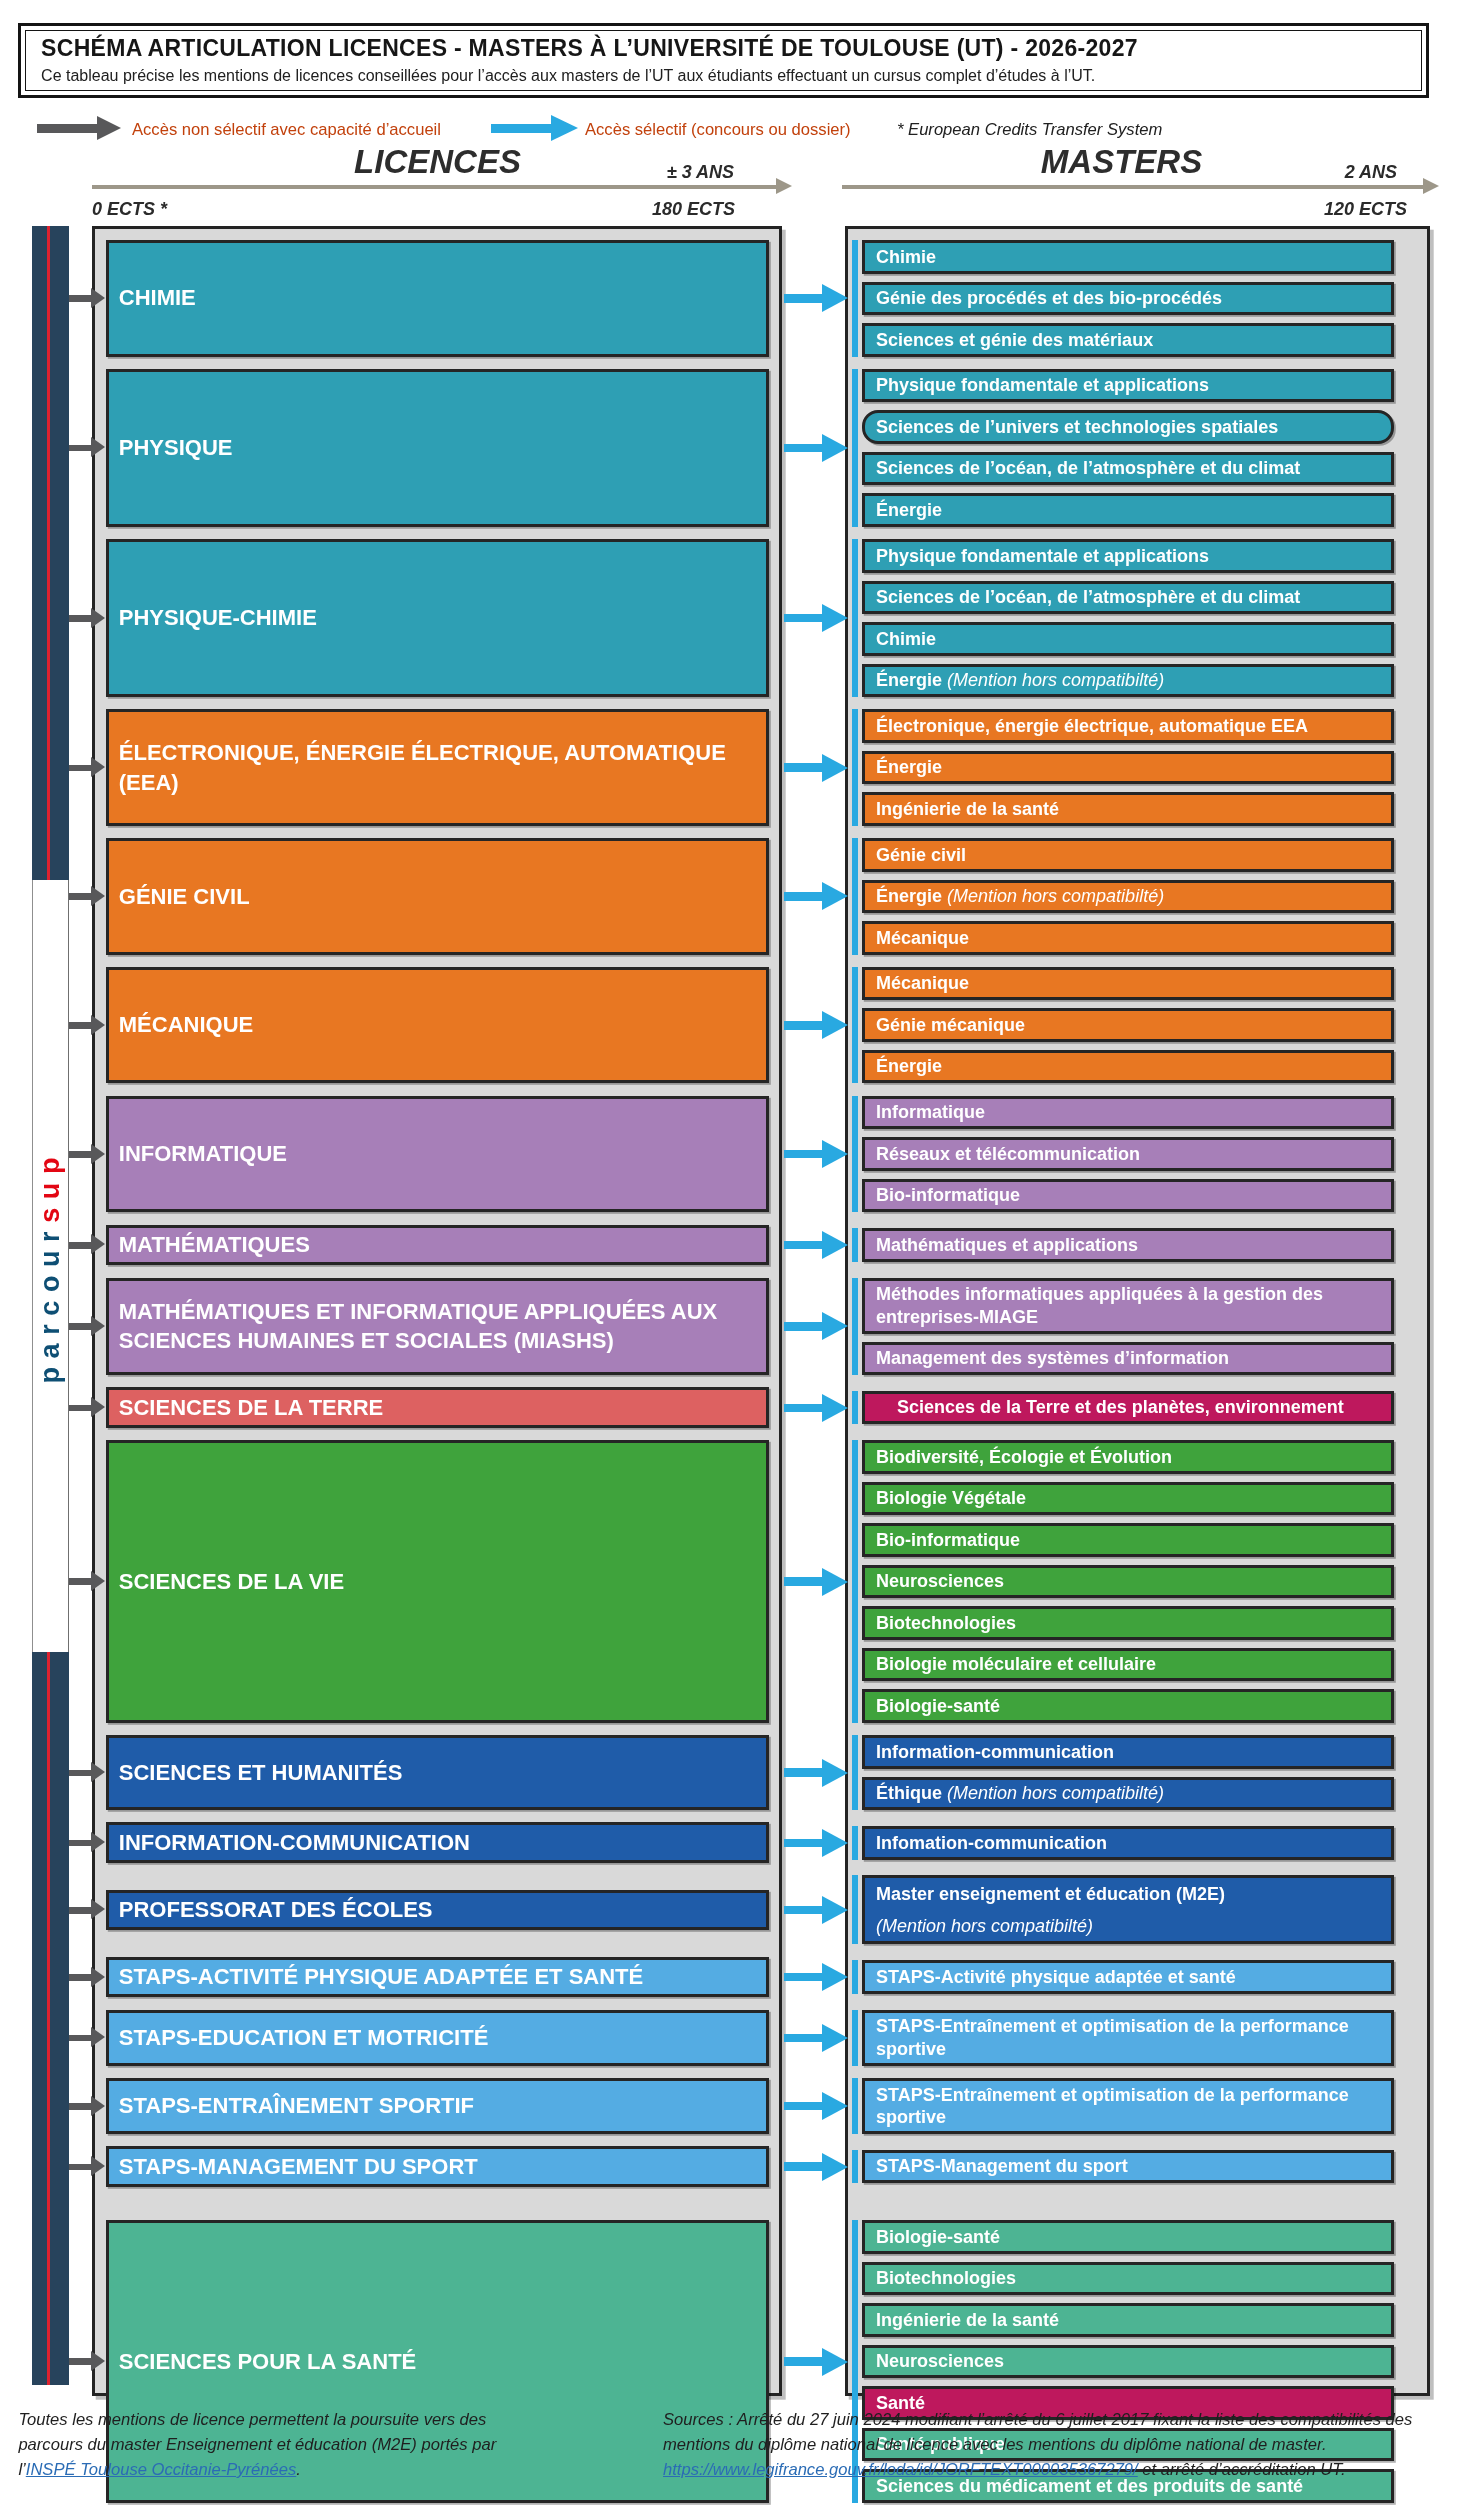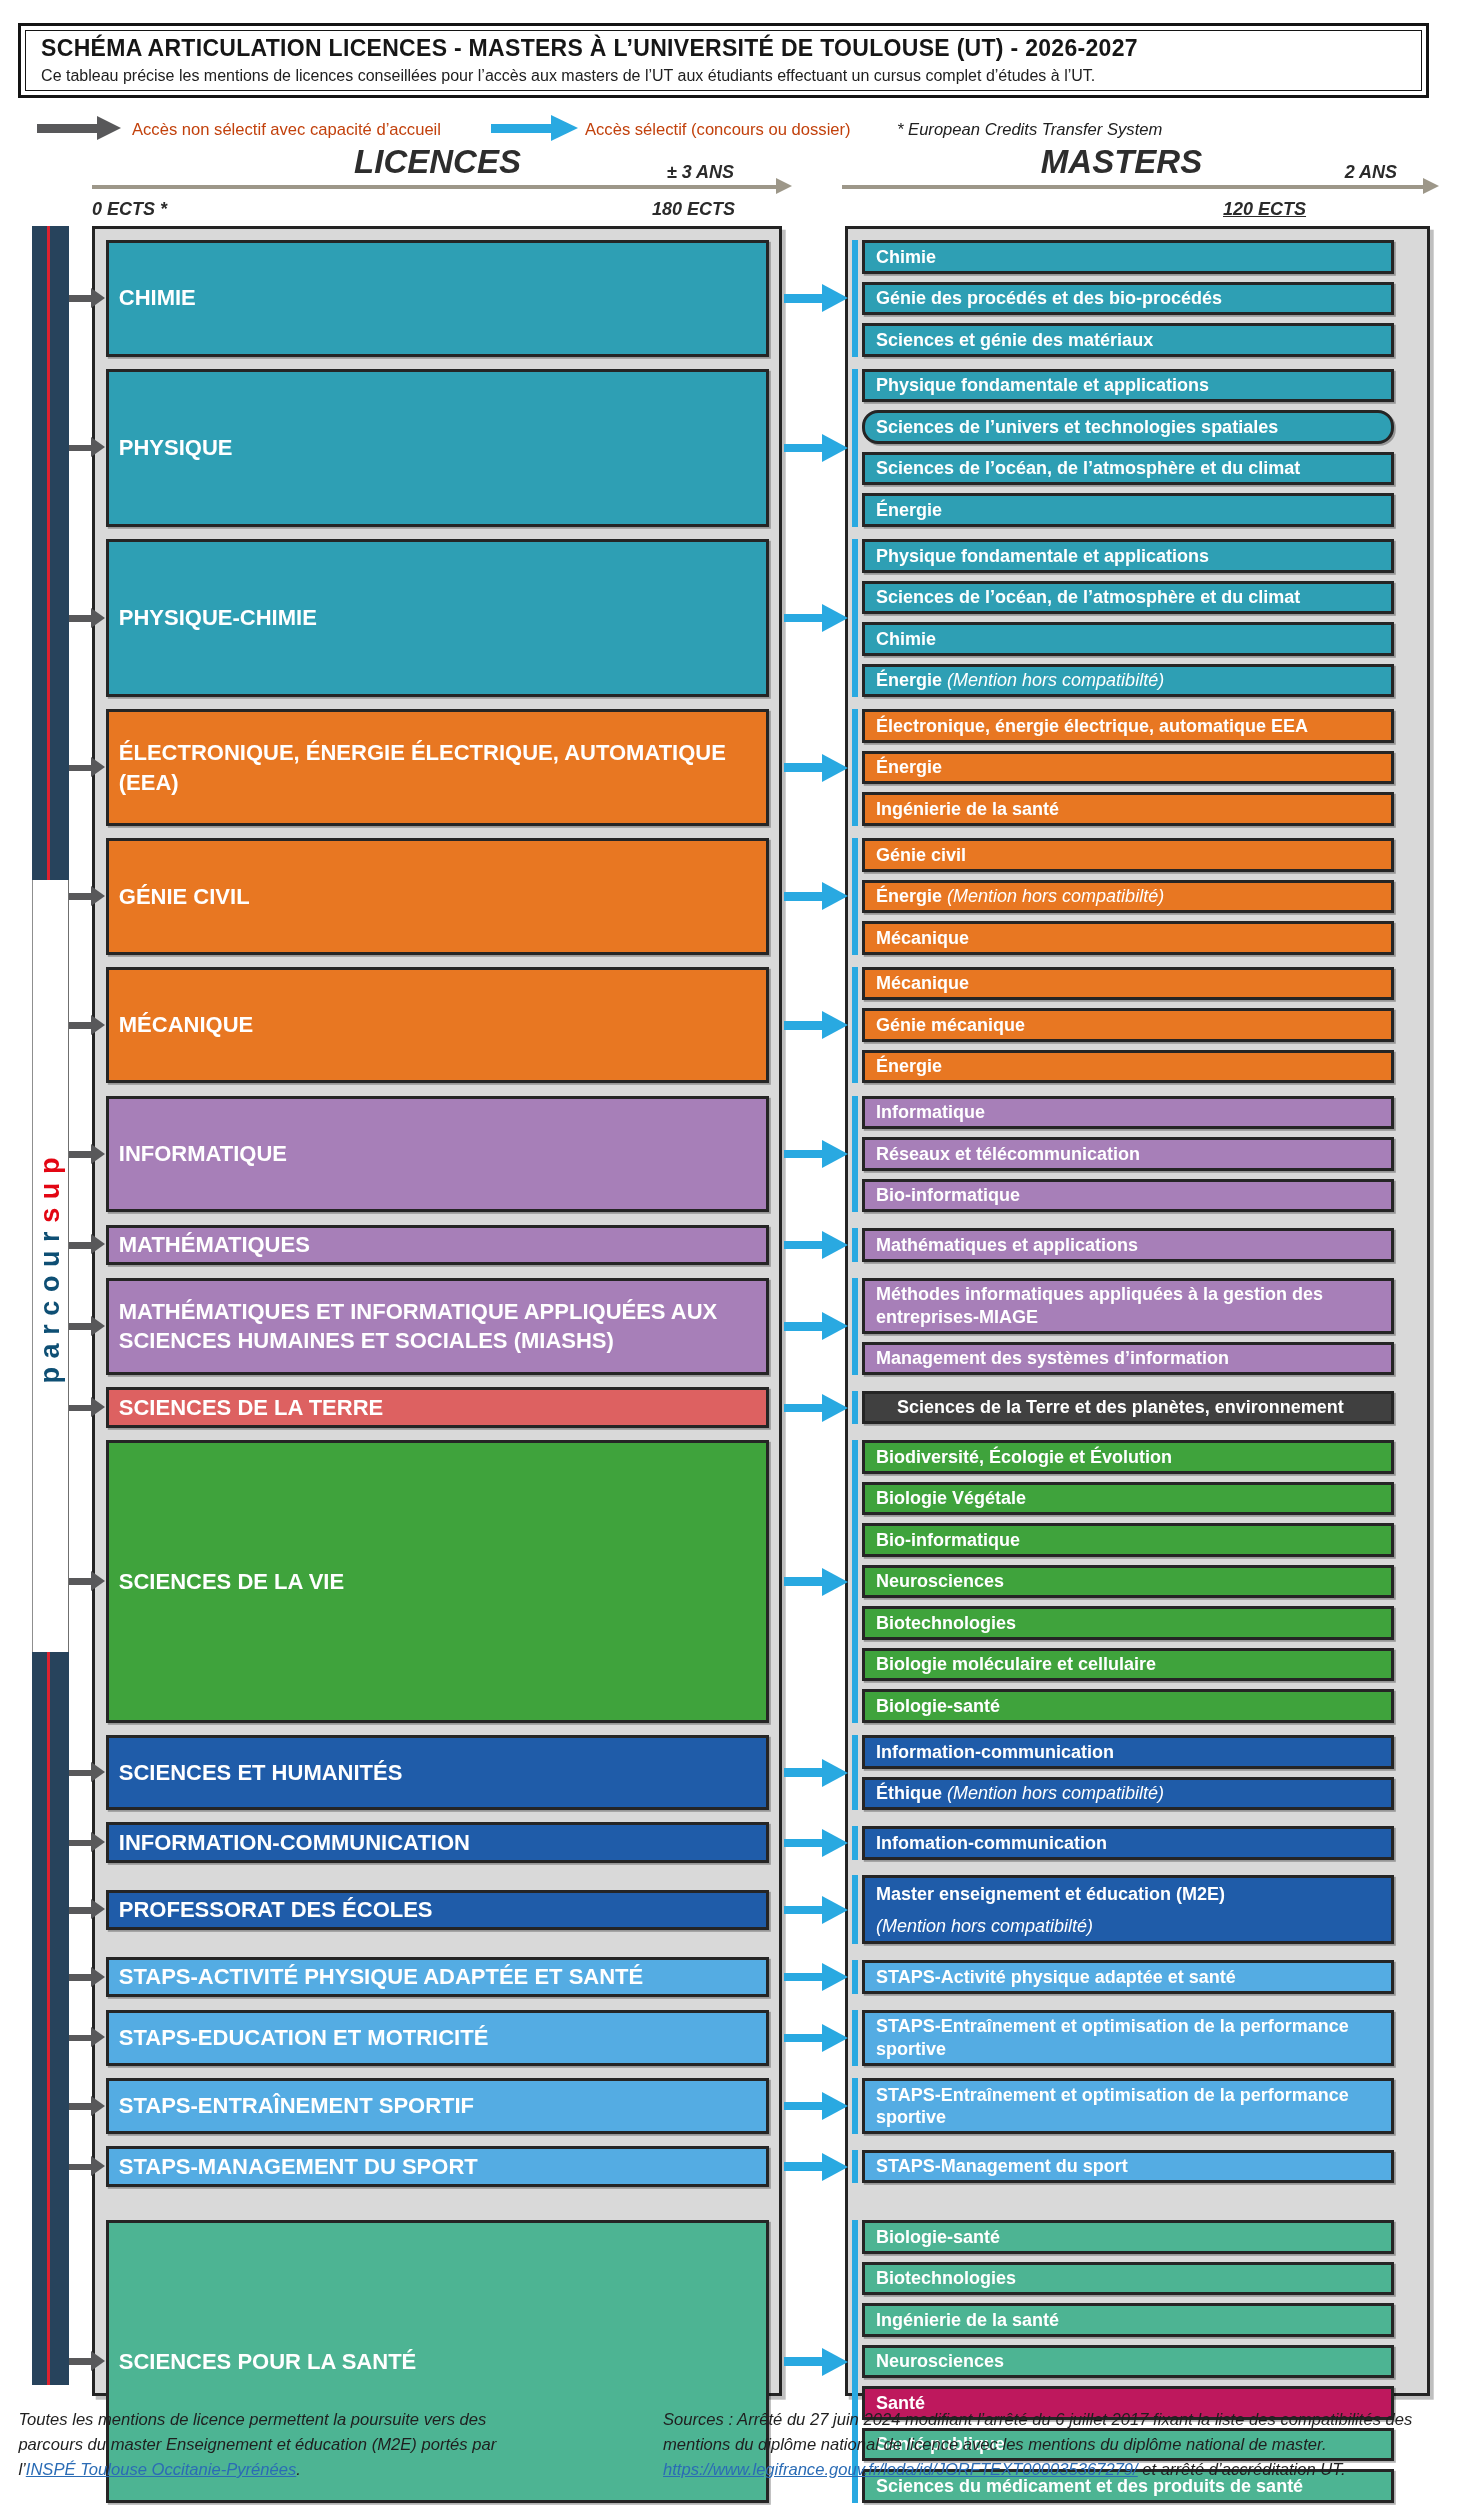--- a/index.html
+++ b/index.html
@@ -101,21 +101,21 @@
 <div class="abs col-title" style="left:253px;top:143px;width:369px;">LICENCES</div>
 <div class="abs col-title" style="left:937px;top:143px;width:369px;">MASTERS</div>
 
 <div class="abs dur" style="left:535px;top:162px;width:199px;">± 3 ANS</div>
 <div class="abs tl" style="left:92px;top:185px;width:684px;"></div>
 <div class="abs dur" style="left:1205px;top:162px;width:192px;">2 ANS</div>
 <div class="abs tl" style="left:842px;top:185px;width:581px;"></div>
 
 <div class="abs ects" style="left:92px;top:199px;">0 ECTS *</div>
 <div class="abs ects" style="left:551px;top:199px;width:184px;text-align:right;">180 ECTS</div>
-<div class="abs ects" style="left:1223px;top:199px;width:184px;text-decoration:underline;">120 ECTS</div>
+<div class="abs ects" style="left:1223px;top:199px;width:184px;text-align:right;">120 ECTS</div>
 
 <div class="rail-seg" style="top:226px;height:654px;">
     <div class="rail-red"></div>
   </div>
 <div id="parcoursup-panel">
   <div id="parcoursup-text"><span id="brand1" style="color: rgb(14, 79, 116);">parcour</span><span id="brand2" style="color: rgb(227, 6, 19);">sup</span></div>
 </div>
 <div class="rail-seg" style="top:1652px;height:733px;">
     <div class="rail-red"></div>
   </div>
@@ -322,21 +322,21 @@
     <div class="row">
       <div class="cell-garrow"></div>
       <div class="lic" style="background: rgb(221, 97, 97);">
         <div class="lic-label">SCIENCES DE LA TERRE</div>
       </div>
       <div class="cell-mid">
         <div class="barrow"></div>
       </div>
       <div class="cell-masters">
         <div class="mgroup">
-          <div class="mbox" style="background: #404040; padding-left: 32px;">
+          <div class="mbox" style="background: #be185d; padding-left: 32px;">
             <div class="mtext"><span>Sciences de la Terre et des planètes, environnement</span></div>
           </div>
         </div>
       </div>
     </div>
     <div class="row">
       <div class="cell-garrow"></div>
       <div class="lic" style="background: rgb(63, 163, 60);">
         <div class="lic-label">SCIENCES DE LA VIE</div>
       </div>

